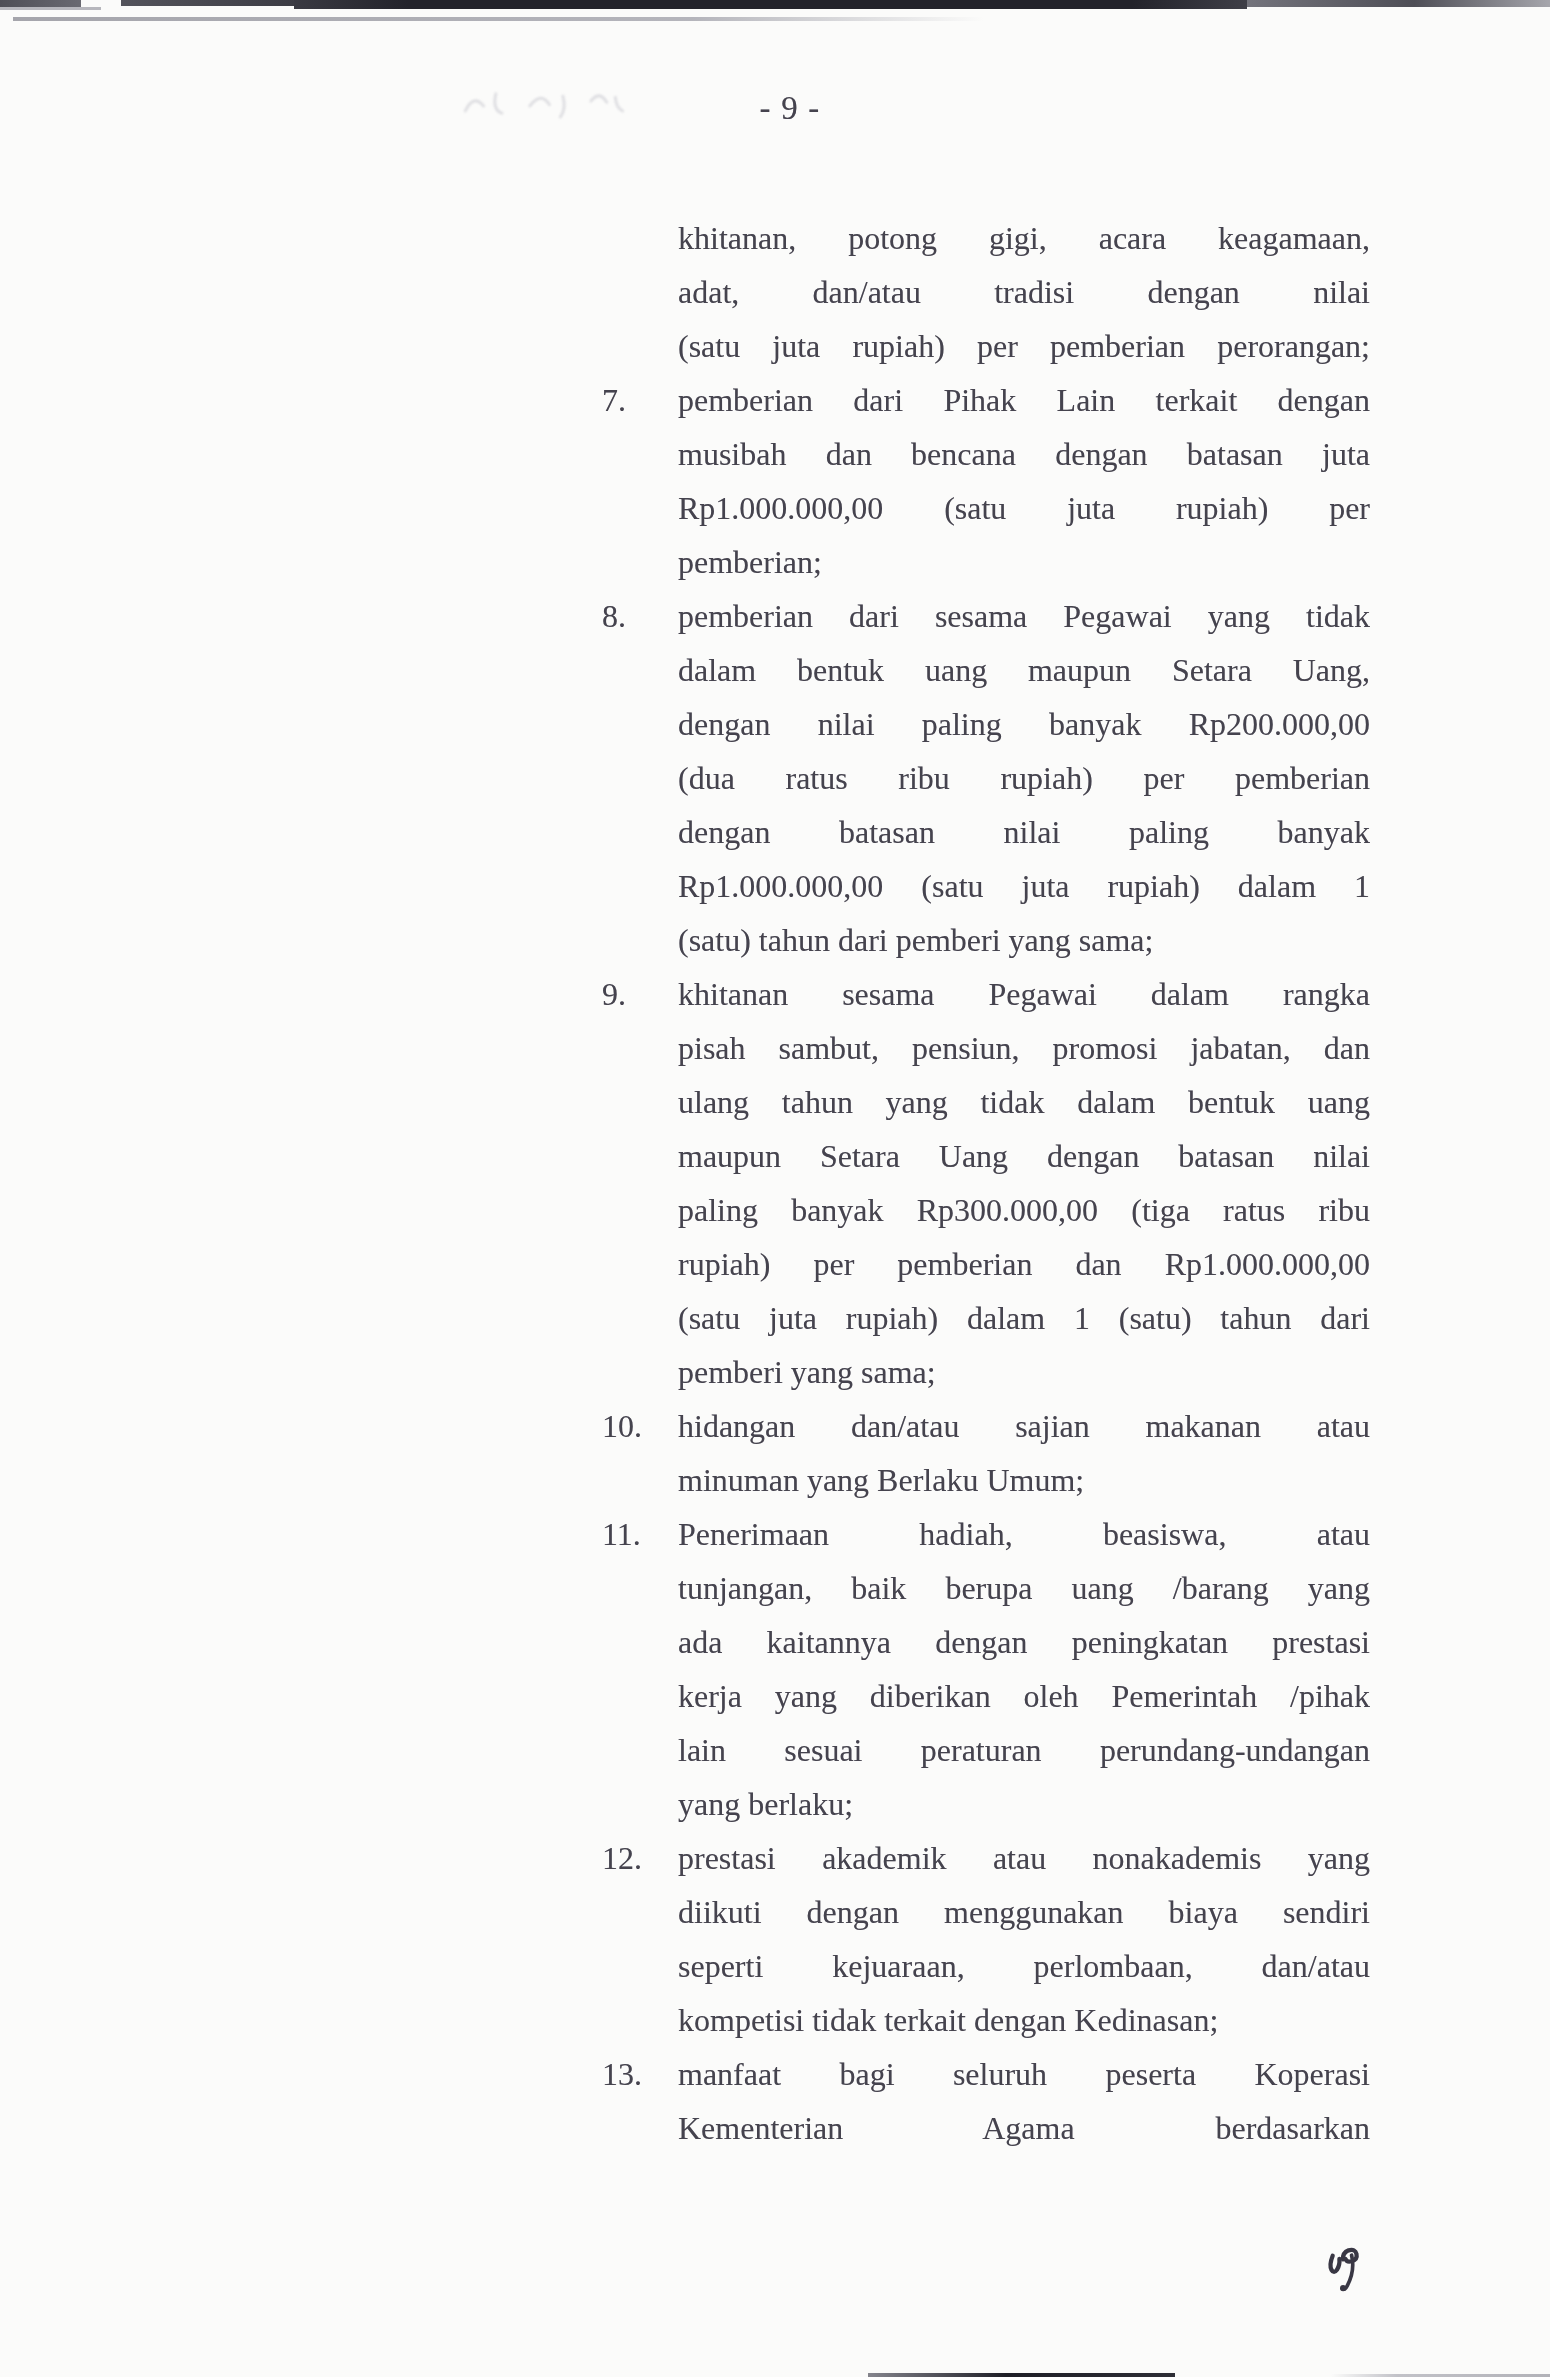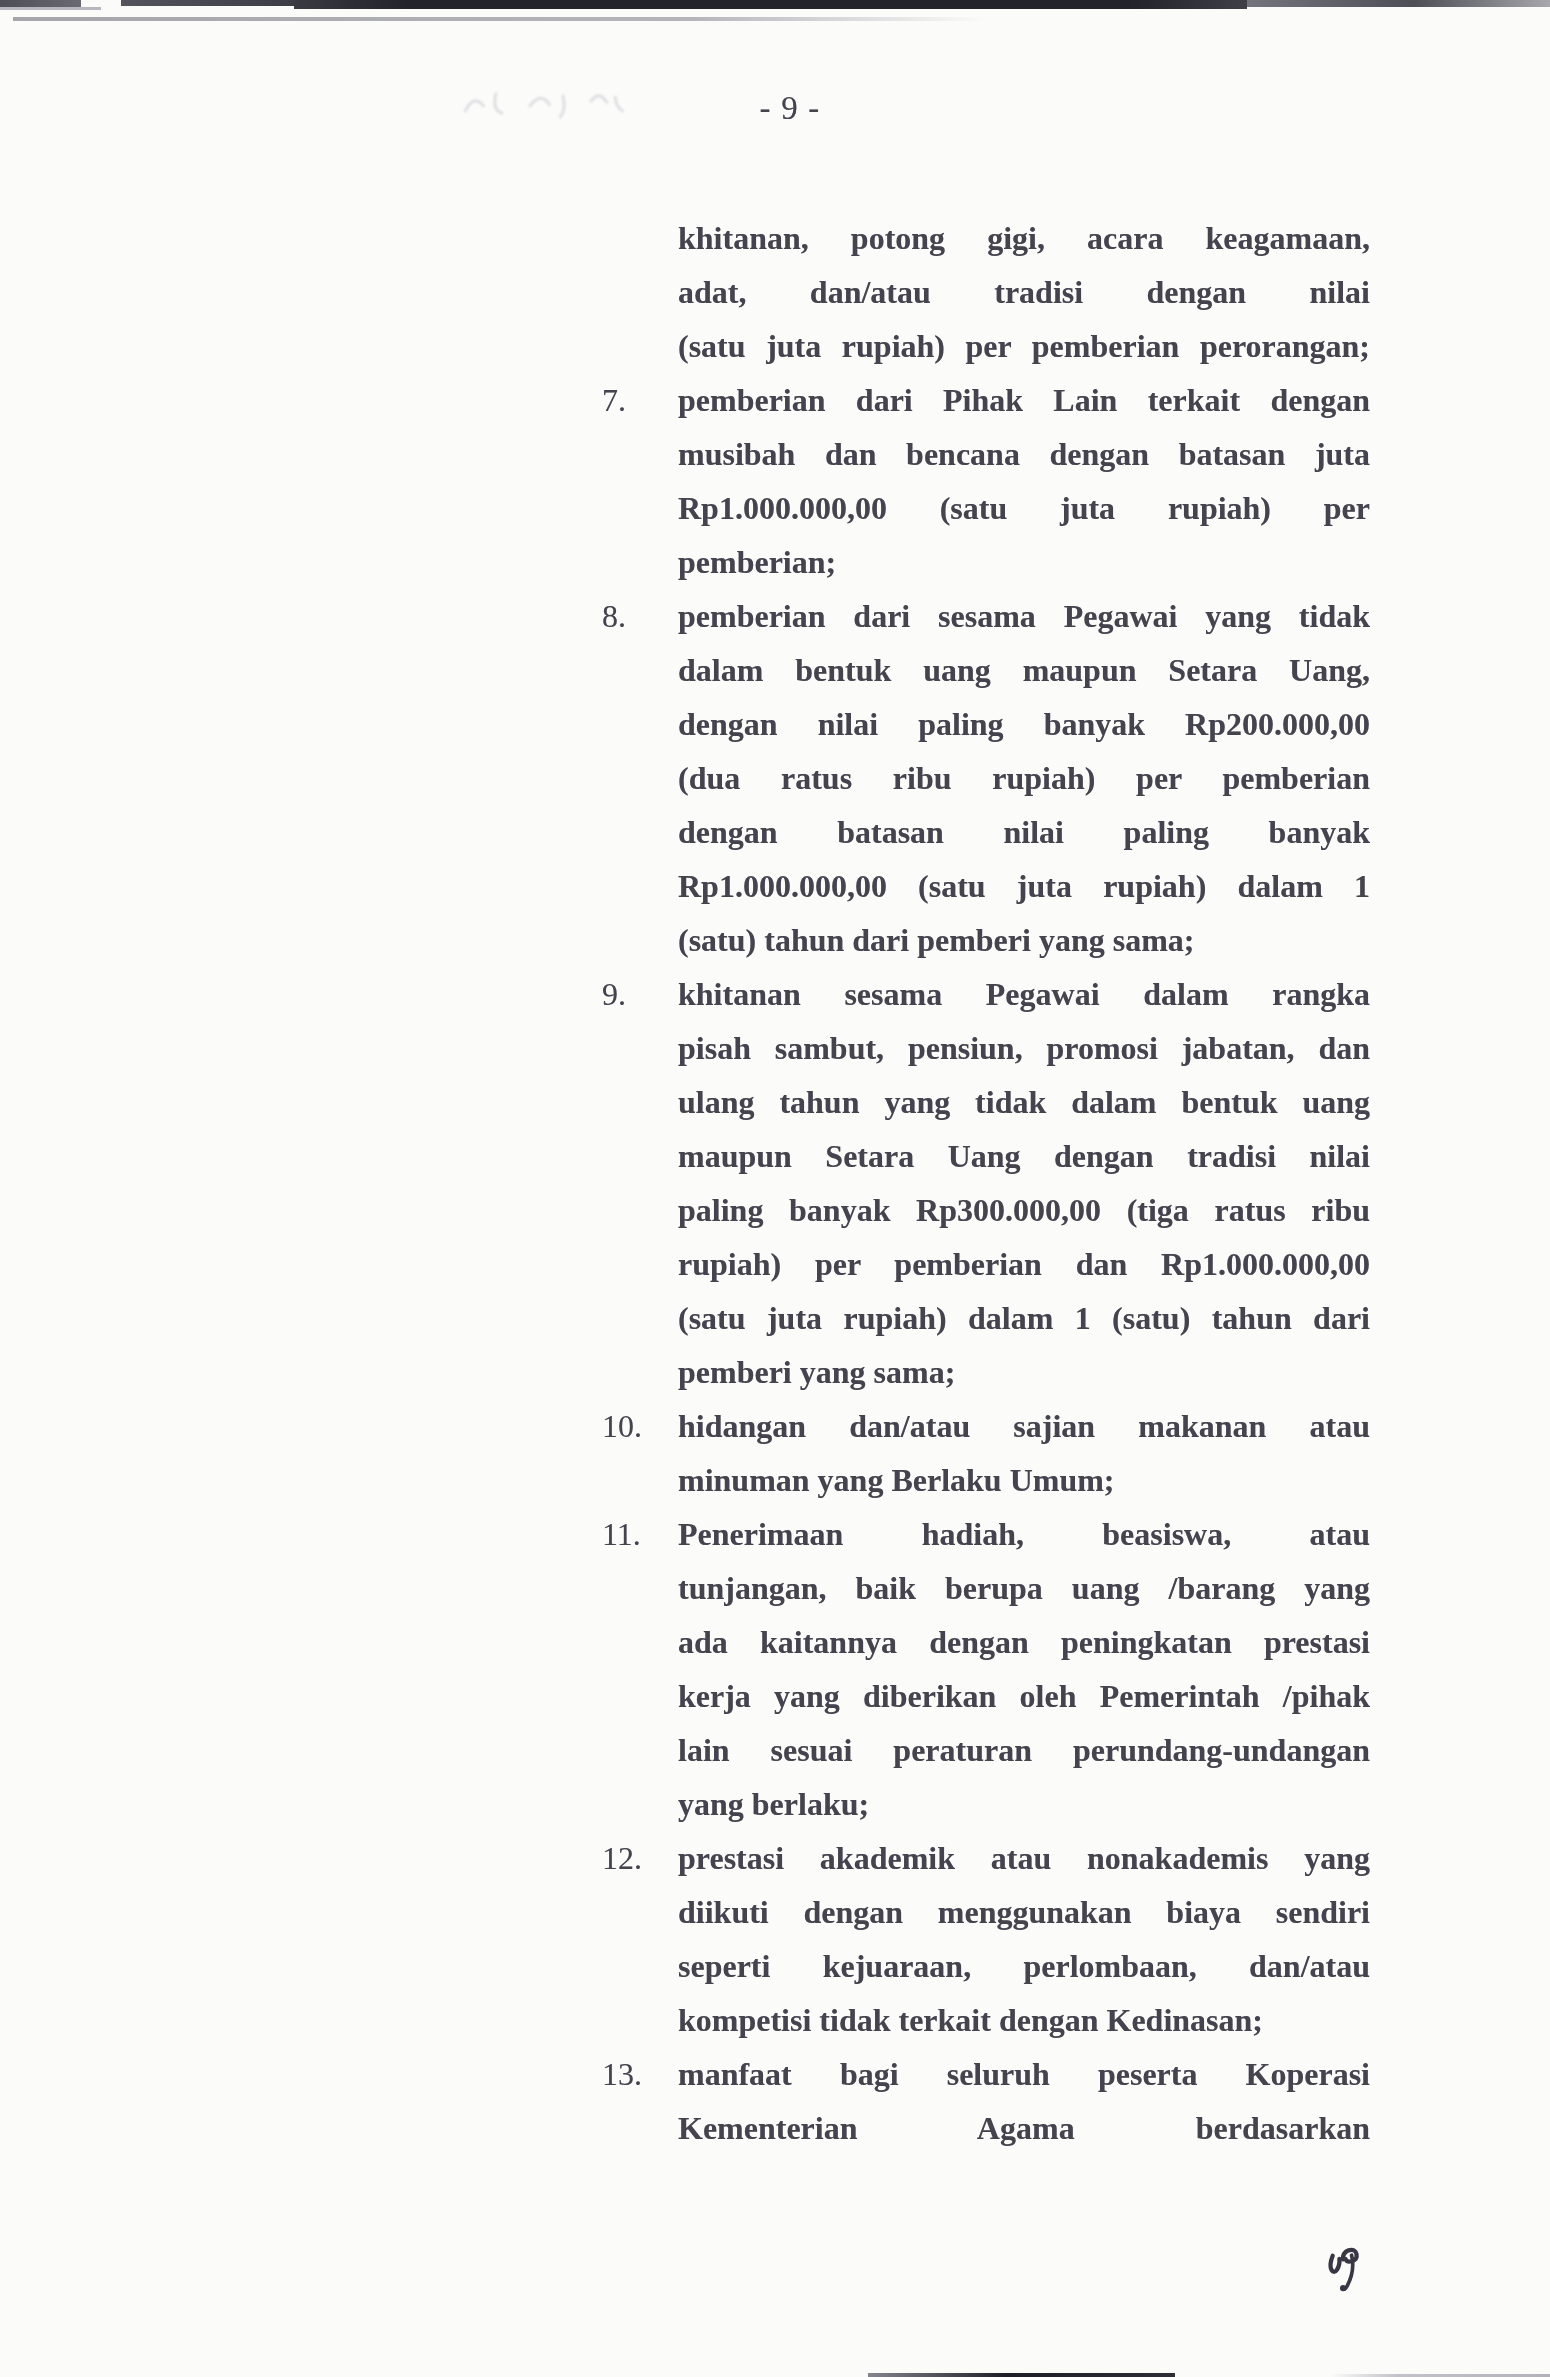--- a/index.html
+++ b/index.html
@@ -31,21 +31,21 @@
     text-shadow:0 0 0.6px rgba(69,67,78,.35);
   }
   
   .body{
     position:absolute;left:602px;top:211px;width:768px;
     font-size:32px;
     text-shadow:0 0 0.6px rgba(69,67,78,.30);
   }
   .block{display:flex;align-items:flex-start;}
   .num{width:76px;flex:0 0 76px;line-height:54px;height:54px;text-align:left;}
-  .lines{width:692px;flex:0 0 692px;font-weight:bold;}
+  .lines{width:692px;flex:0 0 692px;}
   .line{
     height:54px;line-height:54px;
     text-align:justify;text-align-last:left;
     white-space:normal;
     overflow:visible;
   }
   .line.stretch{text-align-last:justify;}
 </style>
 </head>
 <body>
@@ -103,21 +103,21 @@
           <div class="line stretch">Rp1.000.000,00 (satu juta rupiah) dalam 1</div>
           <div class="line">(satu) tahun dari pemberi yang sama;</div>
         </div>
       </div>
       <div class="block">
         <div class="num">9.</div>
         <div class="lines">
           <div class="line stretch">khitanan sesama Pegawai dalam rangka</div>
           <div class="line stretch">pisah sambut, pensiun, promosi jabatan, dan</div>
           <div class="line stretch">ulang tahun yang tidak dalam bentuk uang</div>
-          <div class="line stretch">maupun Setara Uang dengan tradisi nilai</div>
+          <div class="line stretch">maupun Setara Uang dengan batasan nilai</div>
           <div class="line stretch">paling banyak Rp300.000,00 (tiga ratus ribu</div>
           <div class="line stretch">rupiah) per pemberian dan Rp1.000.000,00</div>
           <div class="line stretch">(satu juta rupiah) dalam 1 (satu) tahun dari</div>
           <div class="line">pemberi yang sama;</div>
         </div>
       </div>
       <div class="block">
         <div class="num">10.</div>
         <div class="lines">
           <div class="line stretch">hidangan dan/atau sajian makanan atau</div>

